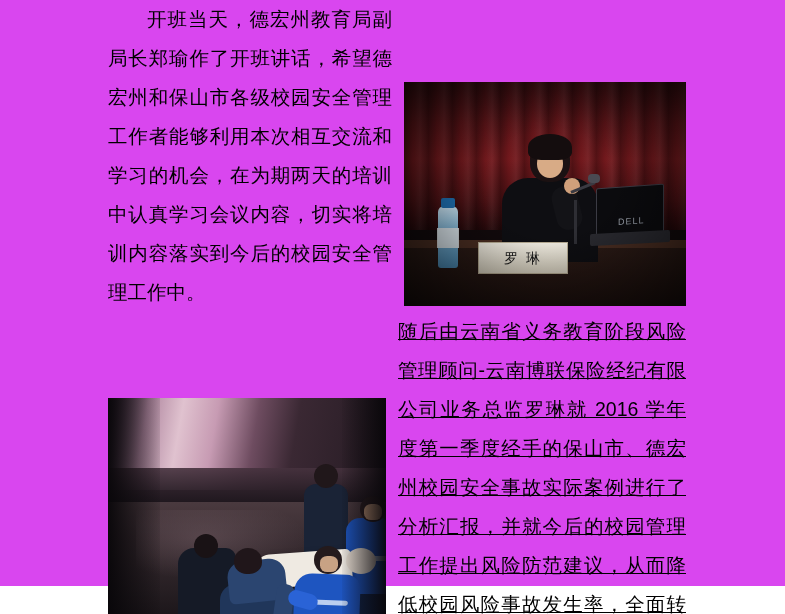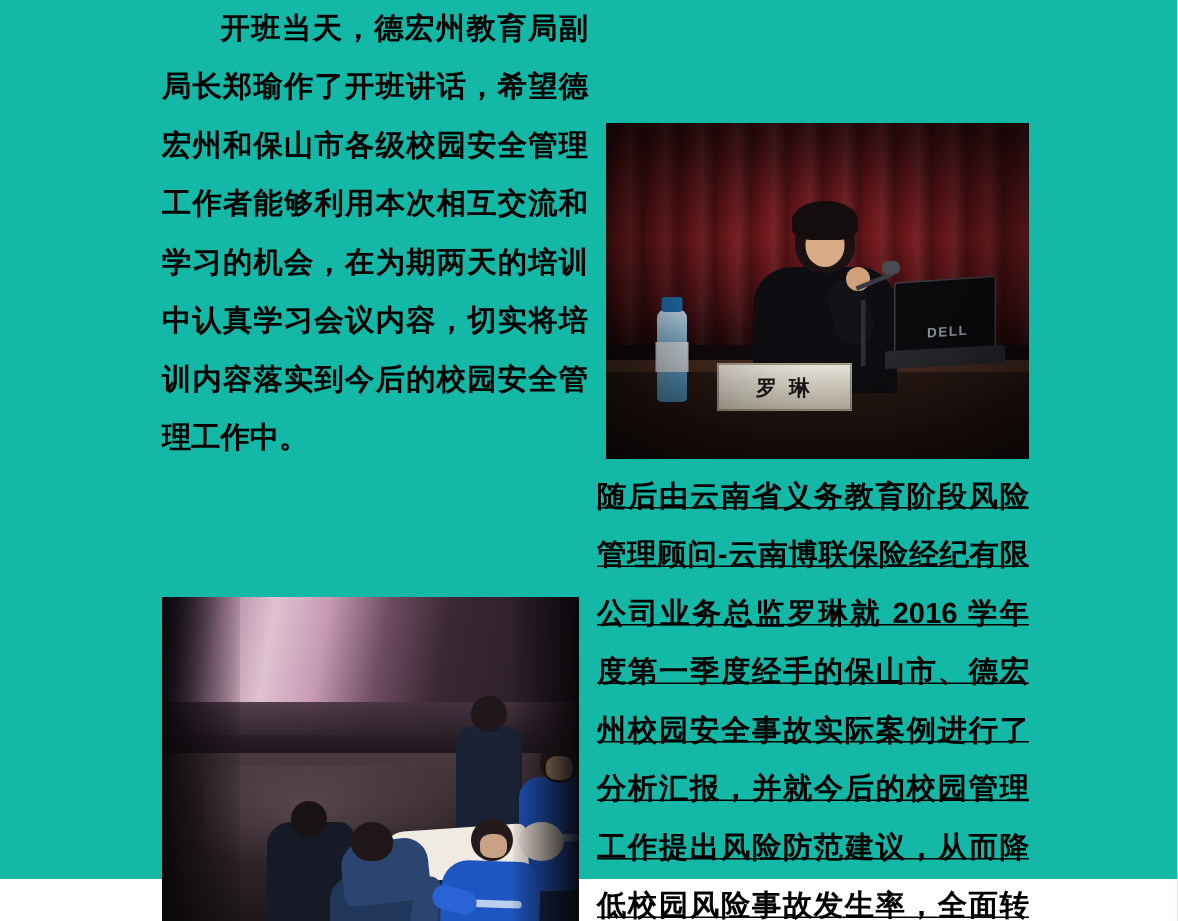--- a/index.html
+++ b/index.html
@@ -10,22 +10,21 @@
   body {
     width: 785px;
     height: 614px;
     overflow: hidden;
     font-family: "Liberation Sans", sans-serif;
   }
   .page {
     position: relative;
     width: 785px;
     height: 586px;
-    background: #14b8a6;
-    font-weight: bold;
+    background: #d946ef;
   }
   .article {
     position: absolute;
     left: 108px;
     top: 0;
     width: 578px;
     font-size: 19.5px;
     line-height: 39px;
     color: #000000;
     text-align: justify;

